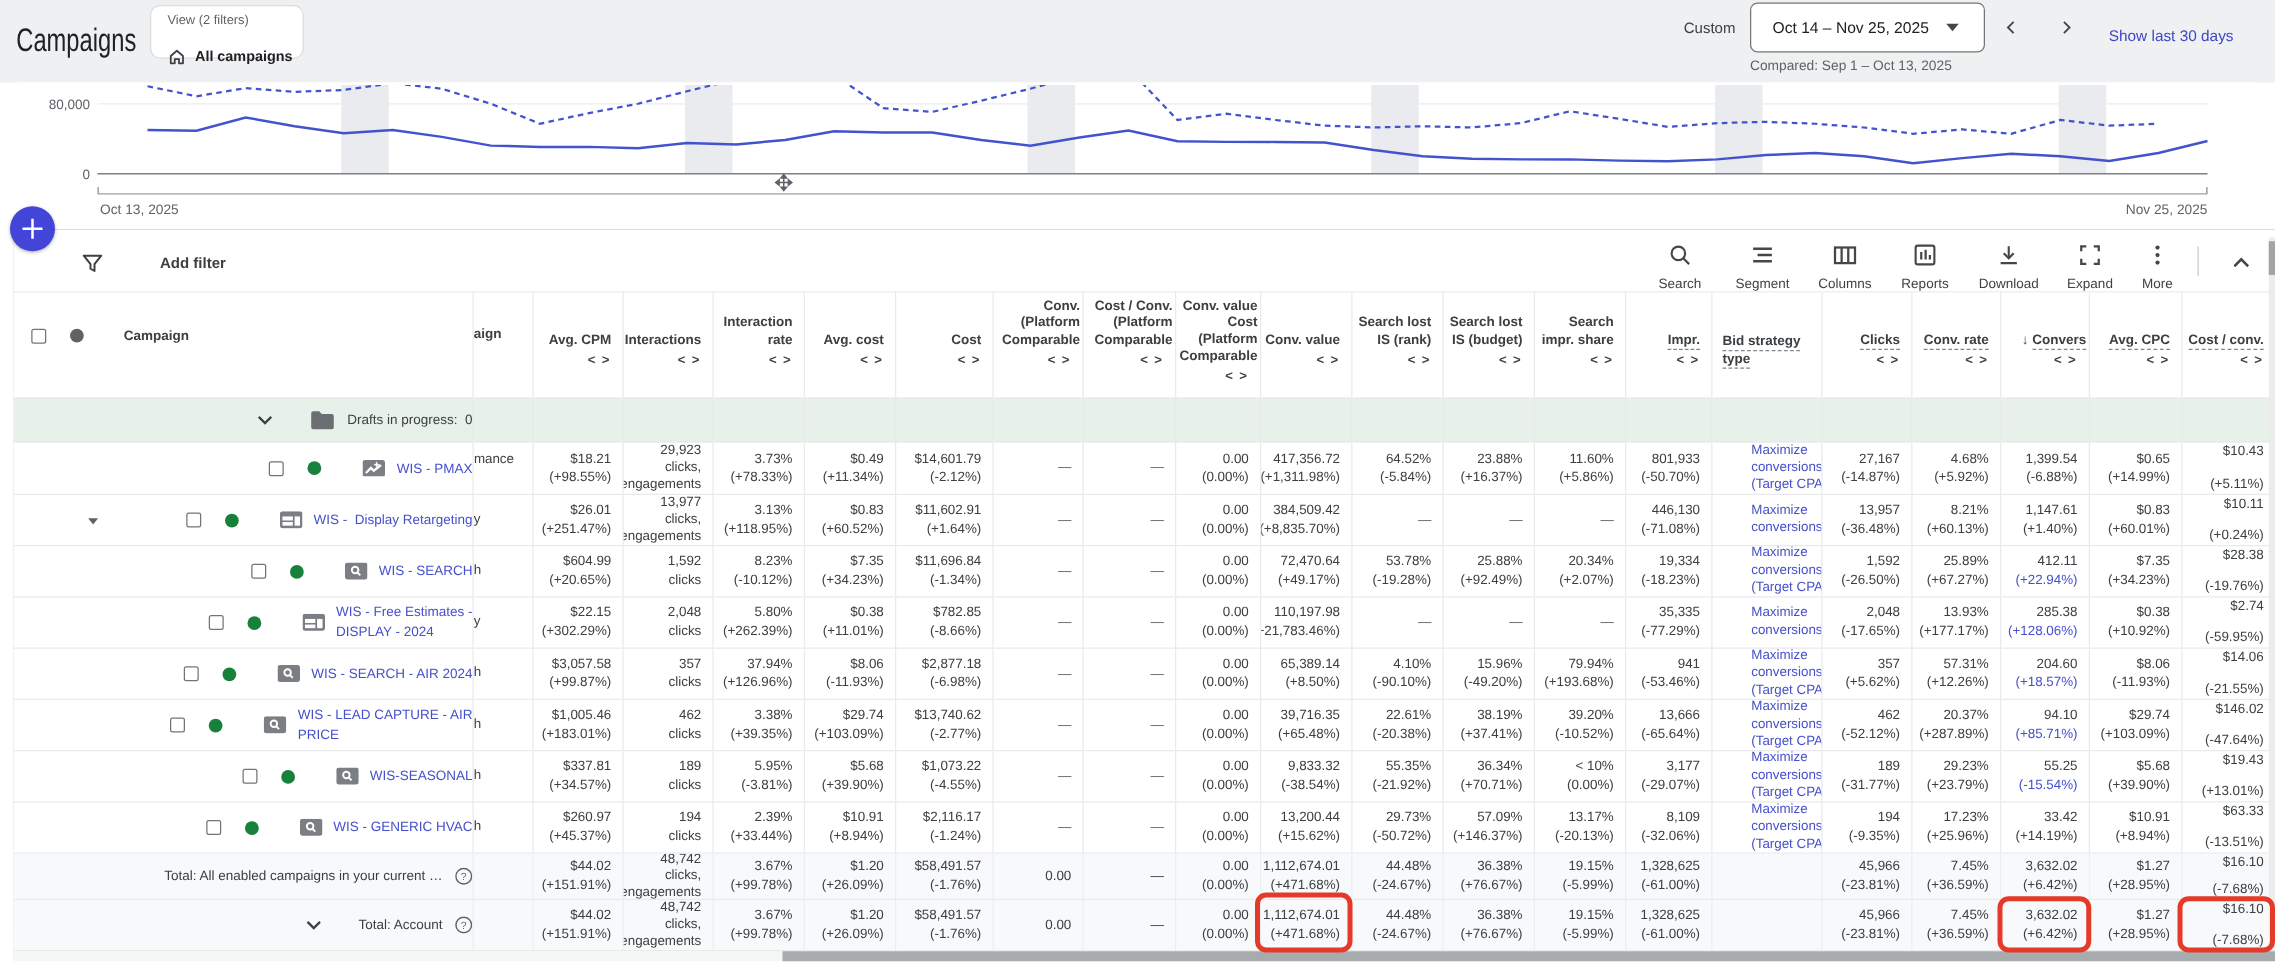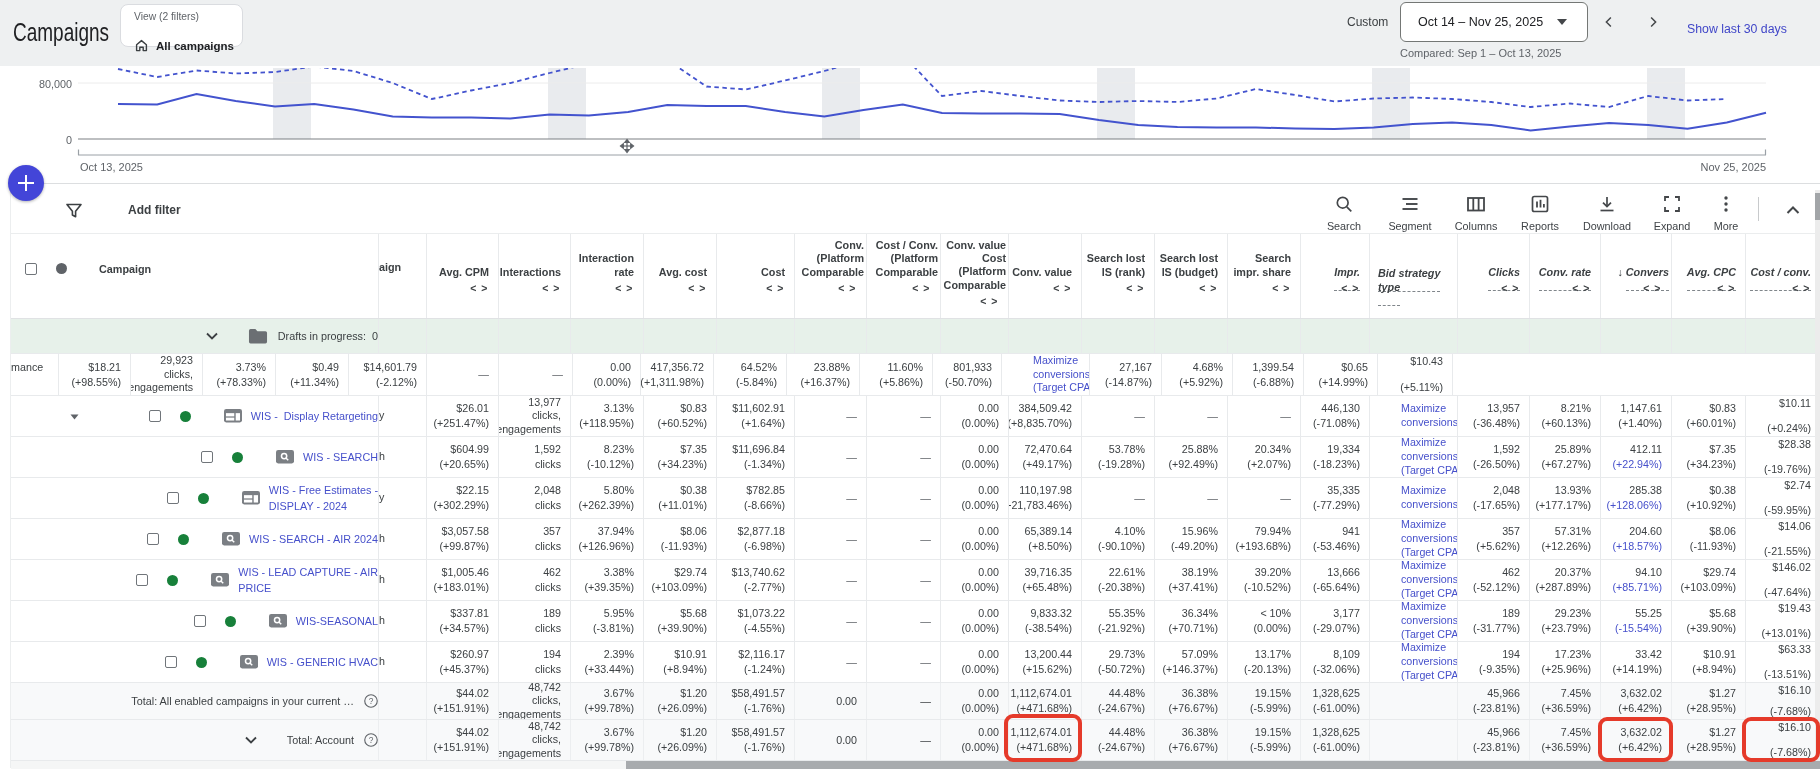--- a/index.html
+++ b/index.html
@@ -70,21 +70,21 @@
 .hname { margin-left:32px; font-size:10.8px; font-weight:bold; color:#3c4043; }
 .tcol { align-items:flex-start; padding-right:0; }
 .tshift { white-space:nowrap; line-height:13.3px; }
 .bidcell { align-items:flex-start; padding-left:8px; color:#4650cb; }
 .bidcell .l { line-height:13.8px;padding-left:23px; }
 .hcell { justify-content:flex-end; padding-bottom:24px; font-weight:bold; font-size:10.8px; color:#3c4043; }
 .hl { line-height:13.3px; white-space:nowrap; text-align:right; }
 .hleft { align-items:flex-start; padding-left:8px; }
 .hleft .hl { text-align:left; }
 .harr { margin-top:3px; font-size:10.5px; letter-spacing:1.5px; font-weight:bold; }
-.hd { border-bottom:1px dashed #80868b; padding-bottom:12px;font-style:italic; }
+.hd { border-bottom:1px dashed #80868b; padding-bottom:1px; }
 .sarr { font-weight:bold; }
 .tlabel { font-size:10.8px; color:#3c4043; }
 .trow .c { border-right-color:#eceef0; }
 .totals { background:#f8f9fa; }
 .hscroll { position:absolute; left:0; top:577px; width:1810px; height:8px; background:#f5f6f6; }
 .hthumb { position:absolute; left:615px; top:0; width:1195px; height:8px; background:#a8abae; }
 .redbox { position:absolute; border:4px solid #e53a2a; border-radius:9px; z-index:20; }
 .vscroll { position:absolute; right:0; top:190px; width:5px; height:570px; background:#ececec; }
 .vthumb { position:absolute; right:0; top:193px; width:5px; height:27px; background:#a2a5a8; }
 </style></head>
@@ -320,20 +320,30 @@
       <div class="c w13"></div>
       <div class="c w14"></div>
       <div class="c w15"></div>
       <div class="c w16"></div>
       <div class="c w17"></div>
       <div class="c w18"></div>
       <div class="c w19"></div>
       <div class="c w20"></div>
     </div>
     <div class="row" style="height:42px">
+      <div class="c w0 ccell">
+        <span class="cb"></span>
+        <span class="dot"></span>
+        <svg class="ticon" width="18" height="13.5" viewBox="0 0 20 15">
+          <rect x="0" y="0" width="20" height="15" rx="2.4" fill="#7b7f84"></rect>
+          <path d="M3 11.5 L7.5 7 L10 9.5 L16.5 4.6" stroke="#fff" stroke-width="2" fill="none"></path>
+          <path d="M12.6 1.2 L13.5 3.3 L15.6 4.2 L13.5 5.1 L12.6 7.2 L11.7 5.1 L9.6 4.2 L11.7 3.3 Z" fill="#fff"></path>
+        </svg>
+        <span class="cname">WIS - PMAX</span>
+      </div>
       <div class="c w1 tcol">
         <div class="tshift" style="margin-left:-29px">Performance<br>Max</div>
       </div>
       <div class="c w2">
         <div class="l">$18.21</div>
         <div class="l">(+98.55%)</div>
       </div>
       <div class="c w3">
         <div class="l3">29,923</div>
         <div class="l3">clicks,</div>

